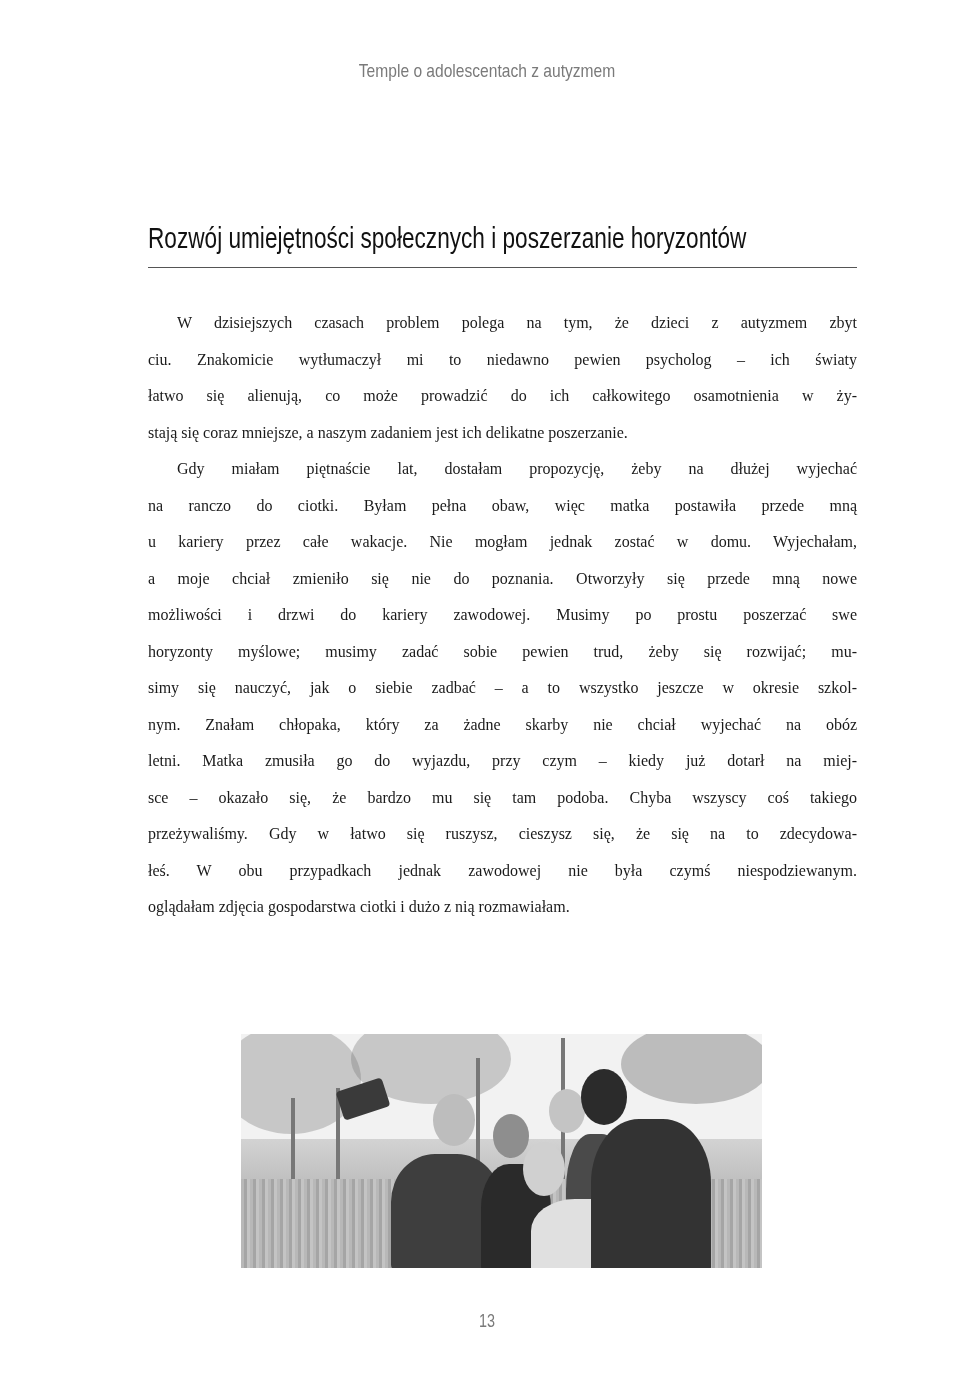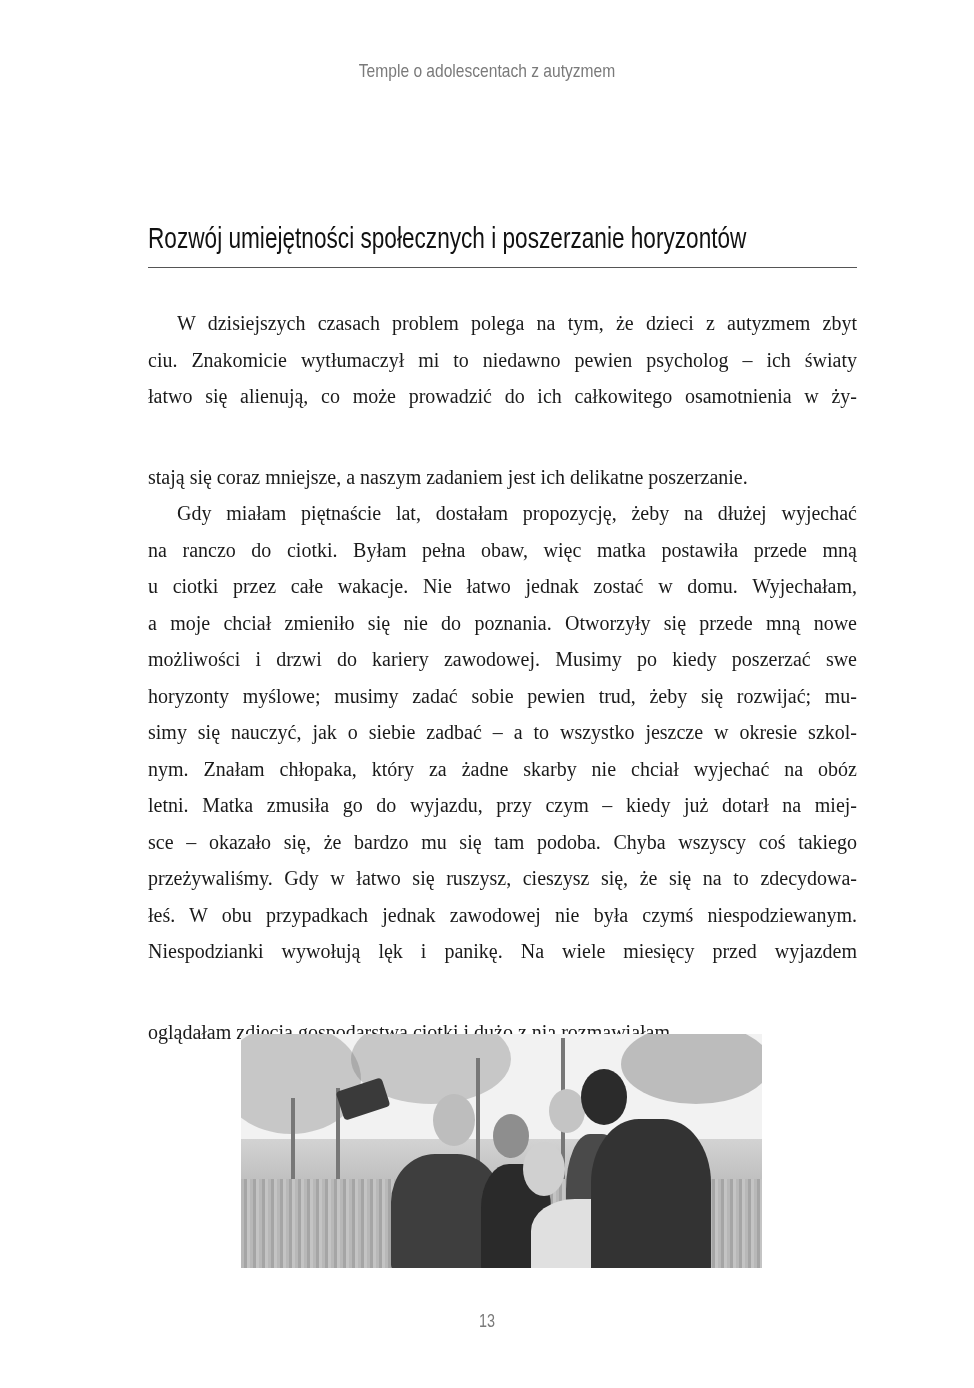--- a/index.html
+++ b/index.html
@@ -15,24 +15,24 @@
       font-family: "Liberation Sans", sans-serif; font-size: 29px; color: #111;
       transform: scaleX(0.78); transform-origin: left;
       white-space: nowrap;
     }
     .title-rule {
       position: absolute; top: 267px; left: 148px; width: 709px; height: 0;
       border-top: 1.5px solid #555;
     }
     .body-text {
       position: absolute; top: 305px; left: 148px; width: 709px;
-      font-family: "Liberation Serif", serif; font-size: 20px; line-height: 36.5px; color: #1a1a1a;
+      font-family: "Liberation Serif", serif; font-size: 16px; line-height: 36.5px; color: #1a1a1a;
     }
     .line { display: block; text-align: justify; text-align-last: justify; white-space: nowrap; }
-    .line.last { text-align-last: left; margin-top: 44px; }
+    .line.last { text-align-last: left; }
     .line.indent { padding-left: 29px; }
     .photo {
       position: absolute; top: 1034px; left: 241px; width: 521px; height: 234px;
       background: linear-gradient(180deg, #e9e9e9 0%, #d8d8d8 40%, #bdbdbd 65%, #9a9a9a 100%);
       overflow: hidden;
     }
     .photo .sky { position: absolute; left: 0; top: 0; width: 100%; height: 45%; background: #f2f2f2; }
     .photo .grass { position: absolute; left: 0; bottom: 0; width: 100%; height: 38%;
       background: repeating-linear-gradient(90deg, #b8b8b8 0 3px, #a5a5a5 3px 6px, #c4c4c4 6px 9px); }
     .photo .tree { position: absolute; width: 4px; background: #777; bottom: 30%; }
@@ -57,31 +57,30 @@
 <div class="body-text">
   <div>
     <span class="line indent">W dzisiejszych czasach problem polega na tym, że dzieci z autyzmem zbyt</span>
     <span class="line">ciu. Znakomicie wytłumaczył mi to niedawno pewien psycholog – ich światy</span>
     <span class="line">łatwo się alienują, co może prowadzić do ich całkowitego osamotnienia w ży-</span>
     <span class="line last">stają się coraz mniejsze, a naszym zadaniem jest ich delikatne poszerzanie.</span>
   </div>
   <div>
     <span class="line indent">Gdy miałam piętnaście lat, dostałam propozycję, żeby na dłużej wyjechać</span>
     <span class="line">na ranczo do ciotki. Byłam pełna obaw, więc matka postawiła przede mną</span>
-    <span class="line">u ciotki przez całe wakacje. Nie łatwo jednak zostać w domu. Wyjechałam,</span>
+    <span class="line">u kariery przez całe wakacje. Nie mogłam jednak zostać w domu. Wyjechałam,</span>
     <span class="line">a moje chciał zmieniło się nie do poznania. Otworzyły się przede mną nowe</span>
-    <span class="line">możliwości i drzwi do kariery zawodowej. Musimy po kiedy poszerzać swe</span>
+    <span class="line">możliwości i drzwi do kariery zawodowej. Musimy po prostu poszerzać swe</span>
     <span class="line">horyzonty myślowe; musimy zadać sobie pewien trud, żeby się rozwijać; mu-</span>
     <span class="line">simy się nauczyć, jak o siebie zadbać – a to wszystko jeszcze w okresie szkol-</span>
     <span class="line">nym. Znałam chłopaka, który za żadne skarby nie chciał wyjechać na obóz</span>
     <span class="line">letni. Matka zmusiła go do wyjazdu, przy czym – kiedy już dotarł na miej-</span>
     <span class="line">sce – okazało się, że bardzo mu się tam podoba. Chyba wszyscy coś takiego</span>
     <span class="line">przeżywaliśmy. Gdy w łatwo się ruszysz, cieszysz się, że się na to zdecydowa-</span>
     <span class="line">łeś. W obu przypadkach jednak zawodowej nie była czymś niespodziewanym.</span>
-    <span class="line">Niespodzianki wywołują lęk i panikę. Na wiele miesięcy przed wyjazdem</span>
     <span class="line last">oglądałam zdjęcia gospodarstwa ciotki i dużo z nią rozmawiałam.</span>
   </div>
 </div>
 
 <div class="photo" title="Black-and-white photo of five teenagers taking a selfie in a park">
   <div class="sky"></div>
   <div class="crown" style="left:-20px;top:-10px;width:140px;height:110px;"></div>
   <div class="crown" style="left:110px;top:-20px;width:160px;height:90px;"></div>
   <div class="crown" style="left:380px;top:-10px;width:150px;height:80px;background:rgba(90,90,90,0.35);"></div>
   <div class="tree" style="left:50px;height:100px;"></div>

